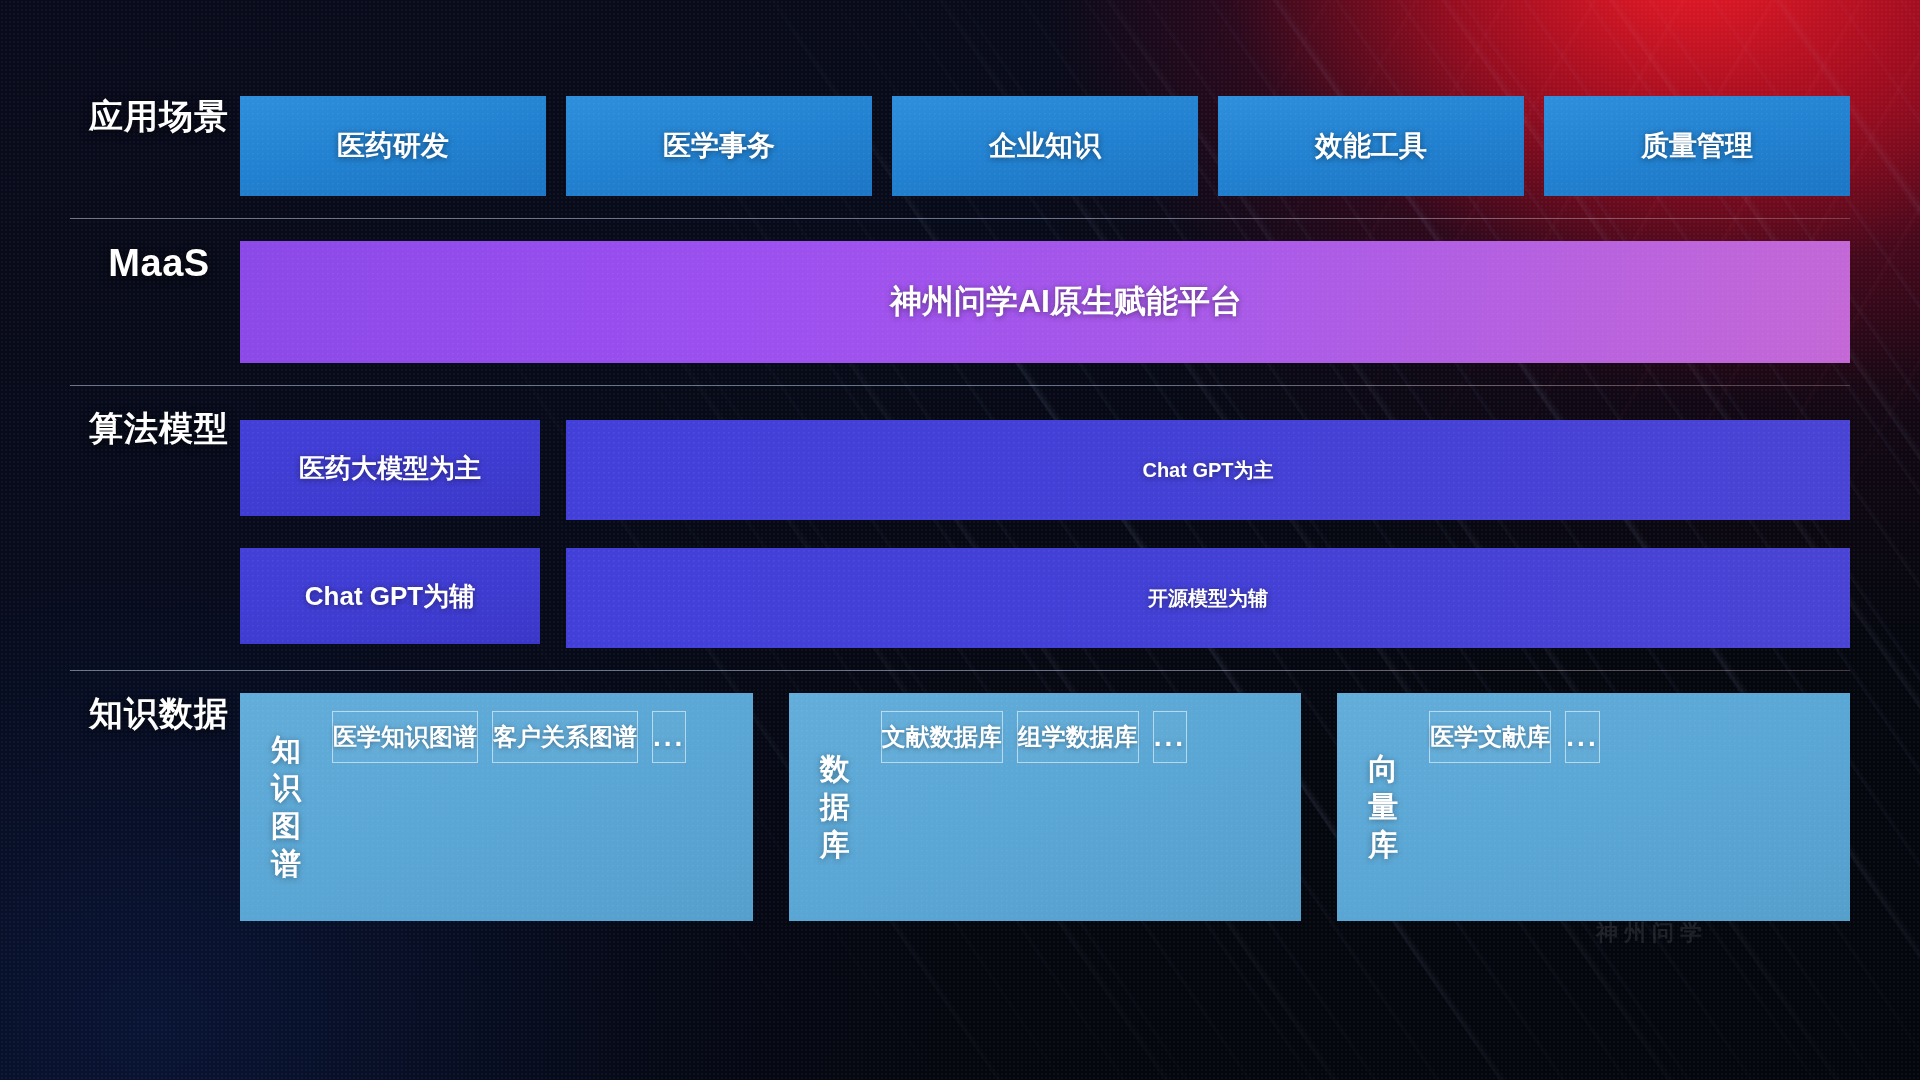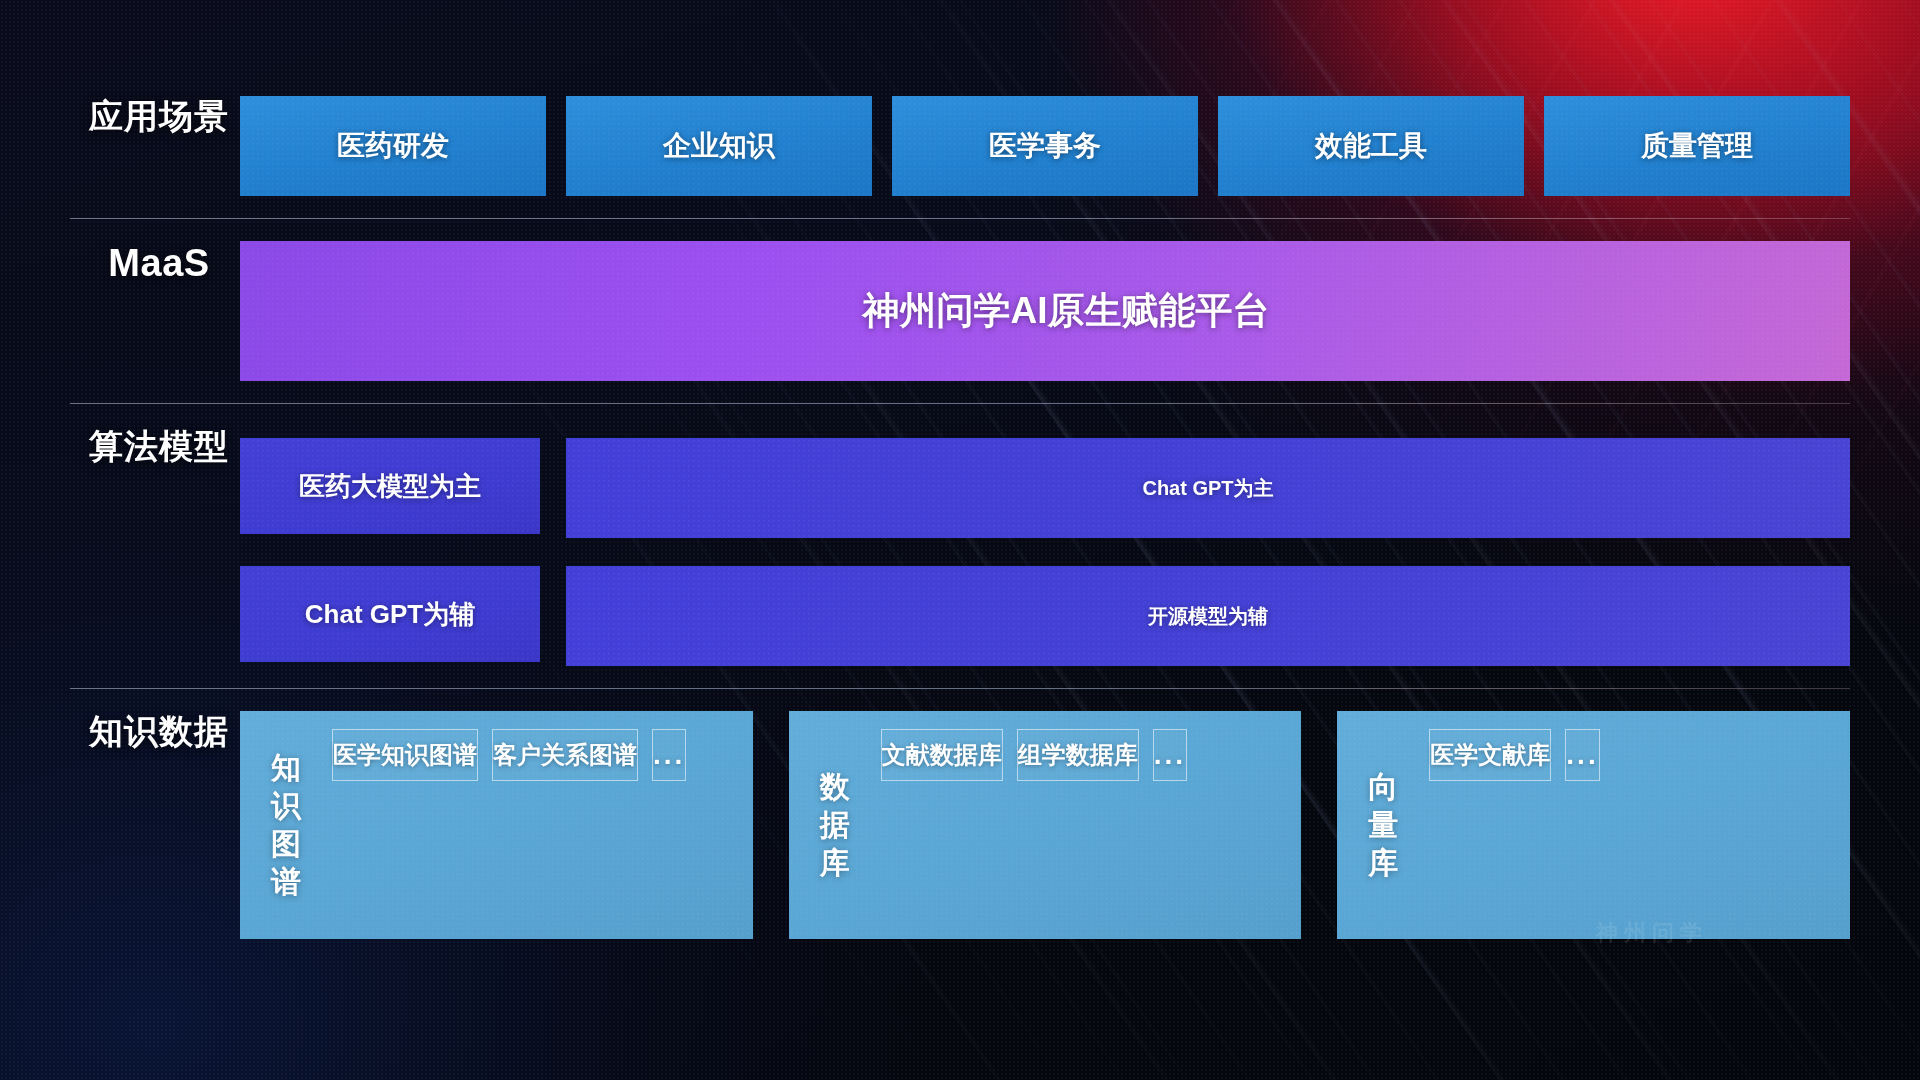--- a/index.html
+++ b/index.html
@@ -94,21 +94,21 @@
     background:linear-gradient(170deg,#2e8fdc 0%,#2180cf 55%,#1d76c6 100%);
   }
 
   
   .maas-row { display:flex; gap:26px; width:100%; }
   .maas-left {
     flex:0 0 300px; height:122px; font-size:26px;
     background:linear-gradient(165deg,#4a3380 0%,#49317e 50%,#432d74 100%);
   }
   .maas-right {
-    flex:1; height:140px; font-size:37px;
+    flex:1; height:122px; font-size:32px;
     background:linear-gradient(100deg,#8b49e8 0%,#9b4fef 30%,#a95ae8 62%,#c468d6 100%);
     padding-left:42px;
   }
 
   
   .alg-row { display:flex; gap:26px; width:100%;margin-top:12px; }
   .alg-left {
     flex:0 0 300px; height:96px; font-size:26px;
     background:linear-gradient(165deg,#4340d8 0%,#3f3cd2 55%,#3a37c8 100%);
   }
@@ -170,22 +170,22 @@
   <div id="diagram">
 
     <div class="row">
       <div class="rowlabel">
         <span>应用</span>
         <span>场景</span>
       </div>
       <div class="rowbody">
         <div class="cells">
           <div class="cell app-cell">医药研发</div>
+          <div class="cell app-cell">医学事务</div>
           <div class="cell app-cell">企业知识</div>
-          <div class="cell app-cell">医学事务</div>
           <div class="cell app-cell">效能工具</div>
           <div class="cell app-cell">质量管理</div>
         </div>
       </div>
     </div>
 
     <div class="divider"></div>
 
     <div class="row">
       <div class="rowlabel latin">

